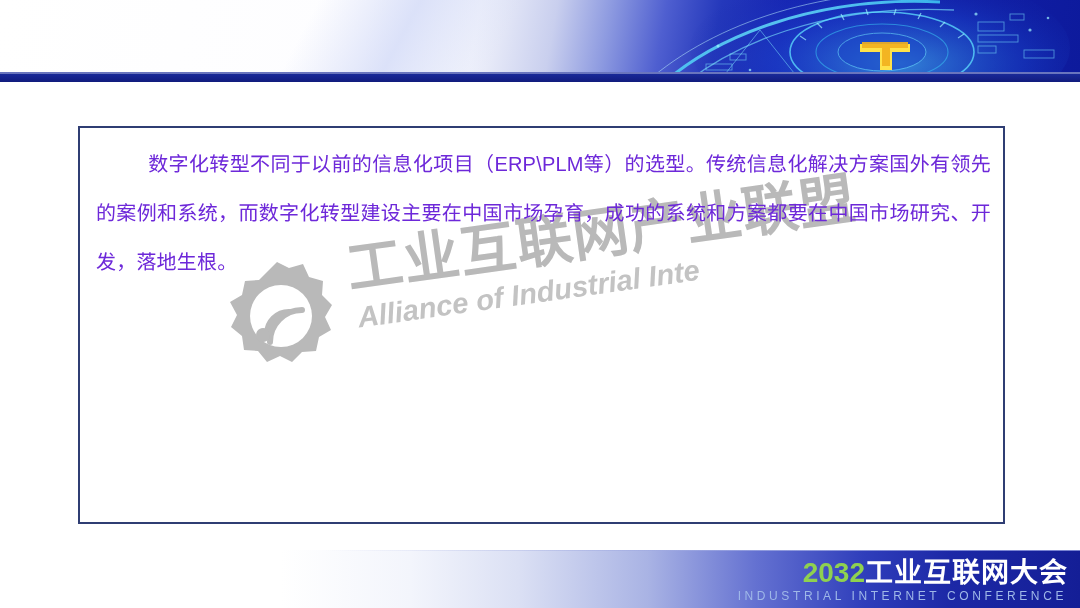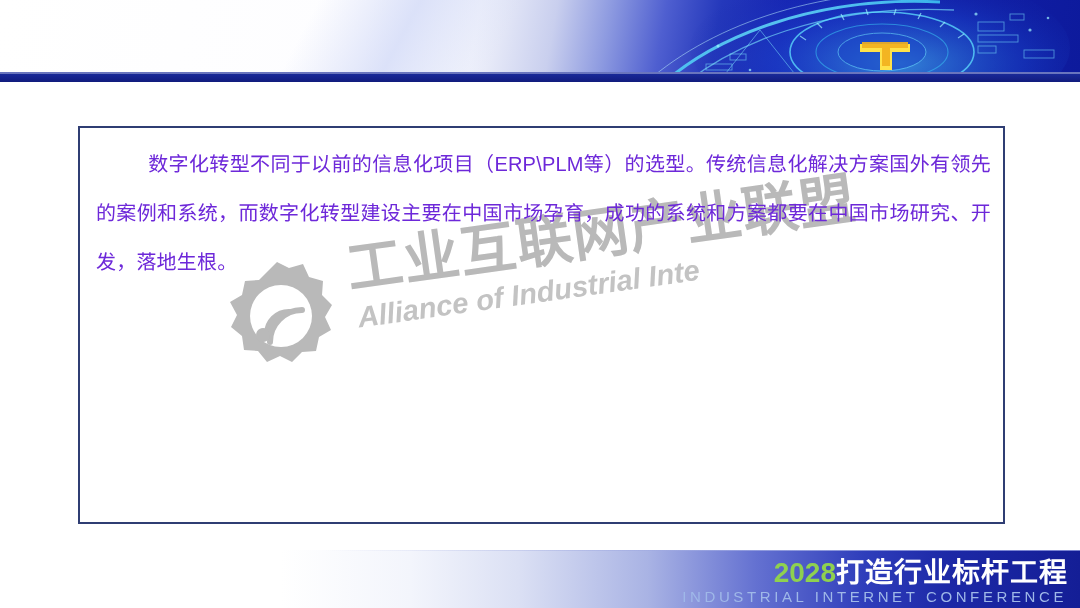--- a/index.html
+++ b/index.html
@@ -212,21 +212,21 @@
   .logo-line1 {
     font-size: 28px;
     line-height: 30px;
     font-weight: bold;
     white-space: nowrap;
     letter-spacing: 0px;
   }
   .logo-year { color: #8fd14f; }
   .logo-cn { color: #ffffff; letter-spacing: 1px; }
   .logo-line2 {
-    font-size: 15px;
+    font-size: 12px;
     line-height: 13px;
     color: #9fb8e8;
     letter-spacing: 3.6px;
     white-space: nowrap;
     margin-top: 2px;
     margin-right: 1px;
     margin-left: 20px;
   }
 </style>
 </head>
@@ -333,18 +333,18 @@
   <div class="content-box"></div>
 
   <div class="content-inner">
     <div class="para"><span class="indent"></span><span>数字化转型不同于以前的信息化项目（ERP\PLM等）的选型。传统信息化解决方案国外有领先的案例和系统，而数字化转型建设主要在中国市场孕育，成功的系统和方案都要在中国市场研究、开发，落地生根。</span></div>
   </div>
 
   <div class="footer">
     <div class="footer-bg"></div>
     <div class="footer-top-edge"></div>
     <div class="footer-logo">
-      <div class="logo-line1"><span class="logo-year">2028</span><span class="logo-cn">打造行业标杆工程</span></div>
+      <div class="logo-line1"><span class="logo-year">2032</span><span class="logo-cn">工业互联网大会</span></div>
       <div class="logo-line2">INDUSTRIAL INTERNET CONFERENCE</div>
     </div>
   </div>
 
 </div>
 
 </body></html>

